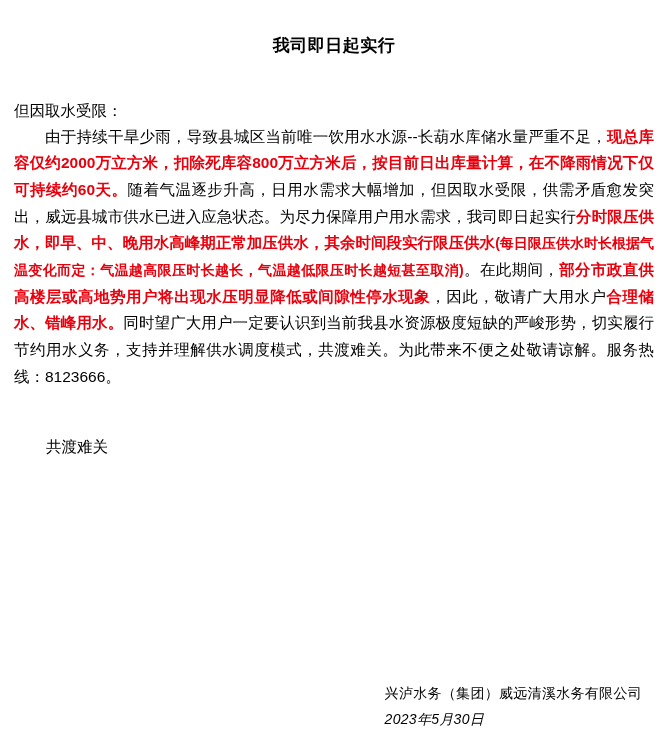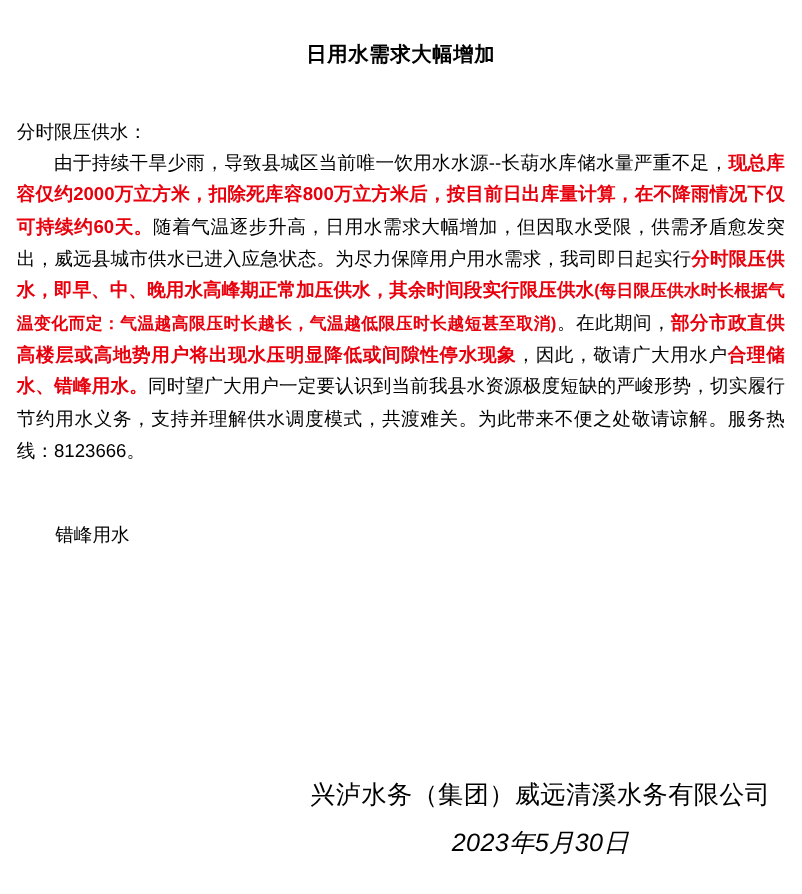--- a/index.html
+++ b/index.html
@@ -52,46 +52,46 @@
   }
   .closing {
     margin-top: 44px;
     margin-left: 32px;
     font-size: 15.5px;
     line-height: 1.7;
   }
   .signature-block {
     position: absolute;
     right: 26px;
-    bottom: 22px;
-    text-align: center;
-    font-size: 21px;
+    bottom: 12px;
+    text-align: left;
+    font-size: 14px;
     line-height: 1.9;
   }
   .sig-org {
     letter-spacing: 0.3px;
   }
   .sig-date {
     letter-spacing: 0.3px;
     font-style: italic;
   }
 </style>
 </head>
 <body>
 
 <div class="page">
 
-  <div class="doc-title">日用水需求大幅增加</div>
+  <div class="doc-title">我司即日起实行</div>
 
-  <div class="salutation">分时限压供水：</div>
+  <div class="salutation">但因取水受限：</div>
 
   <div class="body-text">
     <span class="indent" style="margin-left:2em;">由于持续干旱少雨，导致县城区当前唯一饮用水水源--长葫水库储水量严重不足，</span><span class="red">现总库容仅约2000万立方米，扣除死库容800万立方米后，按目前日出库量计算，在不降雨情况下仅可持续约60天。</span><span>随着气温逐步升高，日用水需求大幅增加，但因取水受限，供需矛盾愈发突出，威远县城市供水已进入应急状态。为尽力保障用户用水需求，我司即日起实行</span><span class="red">分时限压供水，即早、中、晚用水高峰期正常加压供水，其余时间段实行限压供水</span><span class="red" style="font-size:14px;">(每日限压供水时长根据气温变化而定：气温越高限压时长越长，气温越低限压时长越短甚至取消)</span><span>。在此期间，</span><span class="red">部分市政直供高楼层或高地势用户将出现水压明显降低或间隙性停水现象</span><span>，因此，敬请广大用水户</span><span class="red">合理储水、错峰用水。</span><span>同时望广大用户一定要认识到当前我县水资源极度短缺的严峻形势，切实履行节约用水义务，支持并理解供水调度模式，共渡难关。为此带来不便之处敬请谅解。服务热线：8123666。</span>
   </div>
 
-  <div class="closing">错峰用水</div>
+  <div class="closing">共渡难关</div>
 
   <div class="signature-block">
     <div class="sig-org">兴泸水务（集团）威远清溪水务有限公司</div>
     <div class="sig-date">2023年5月30日</div>
   </div>
 
 </div>
 
 </body></html>

